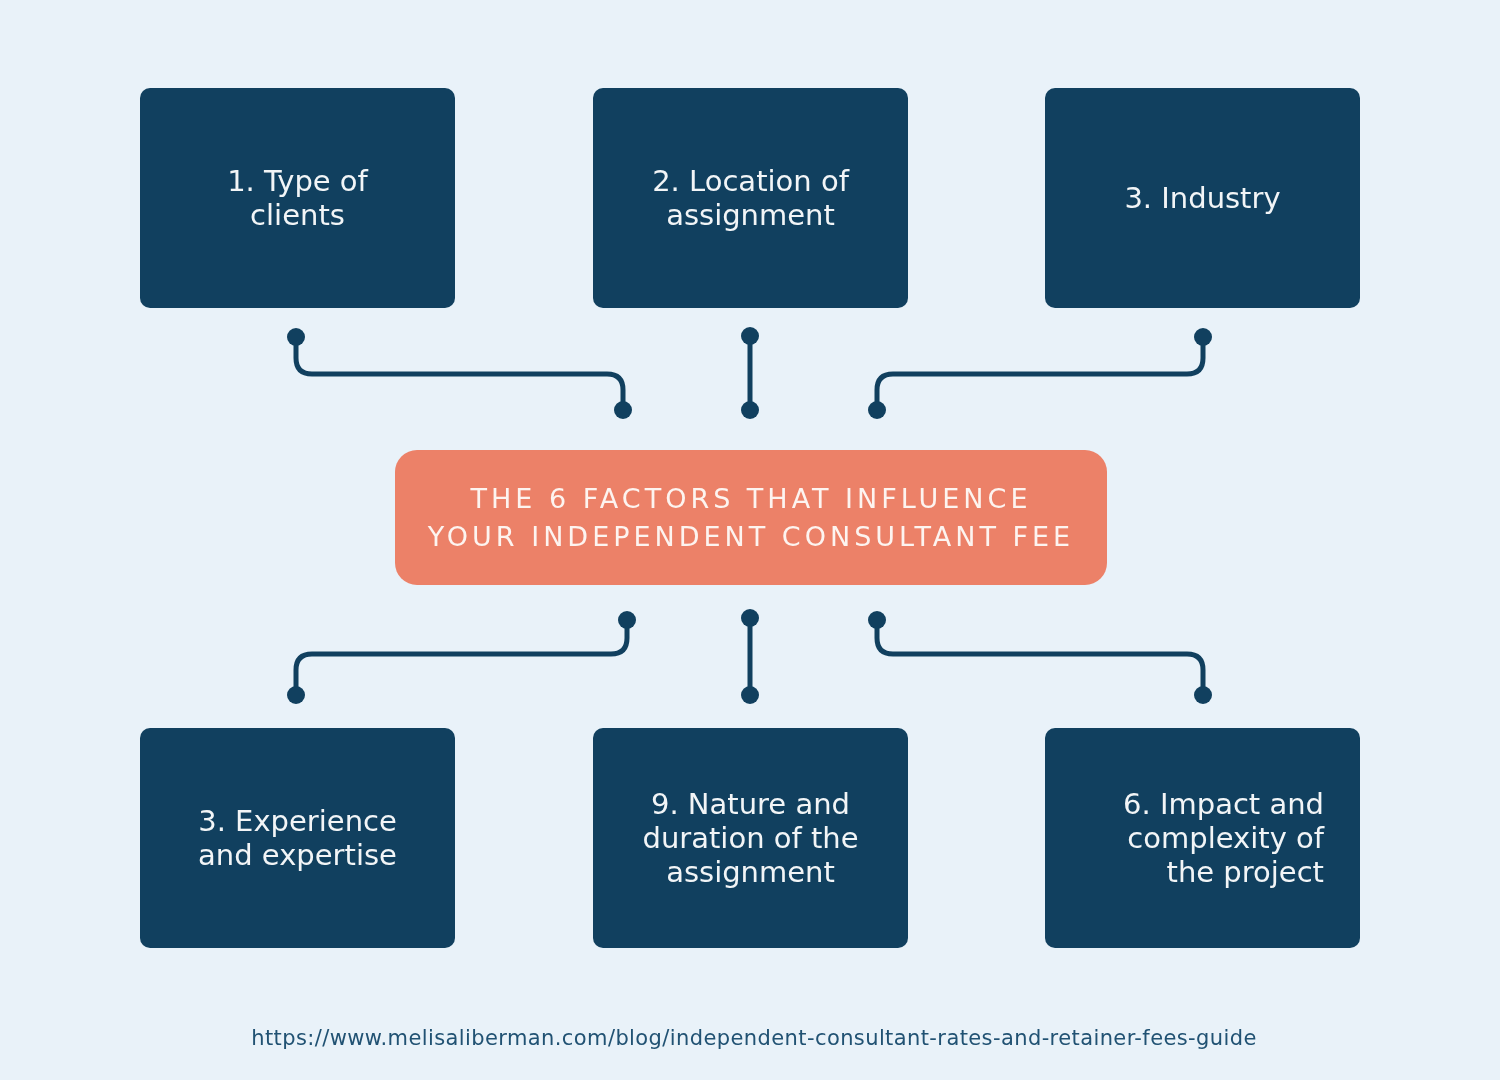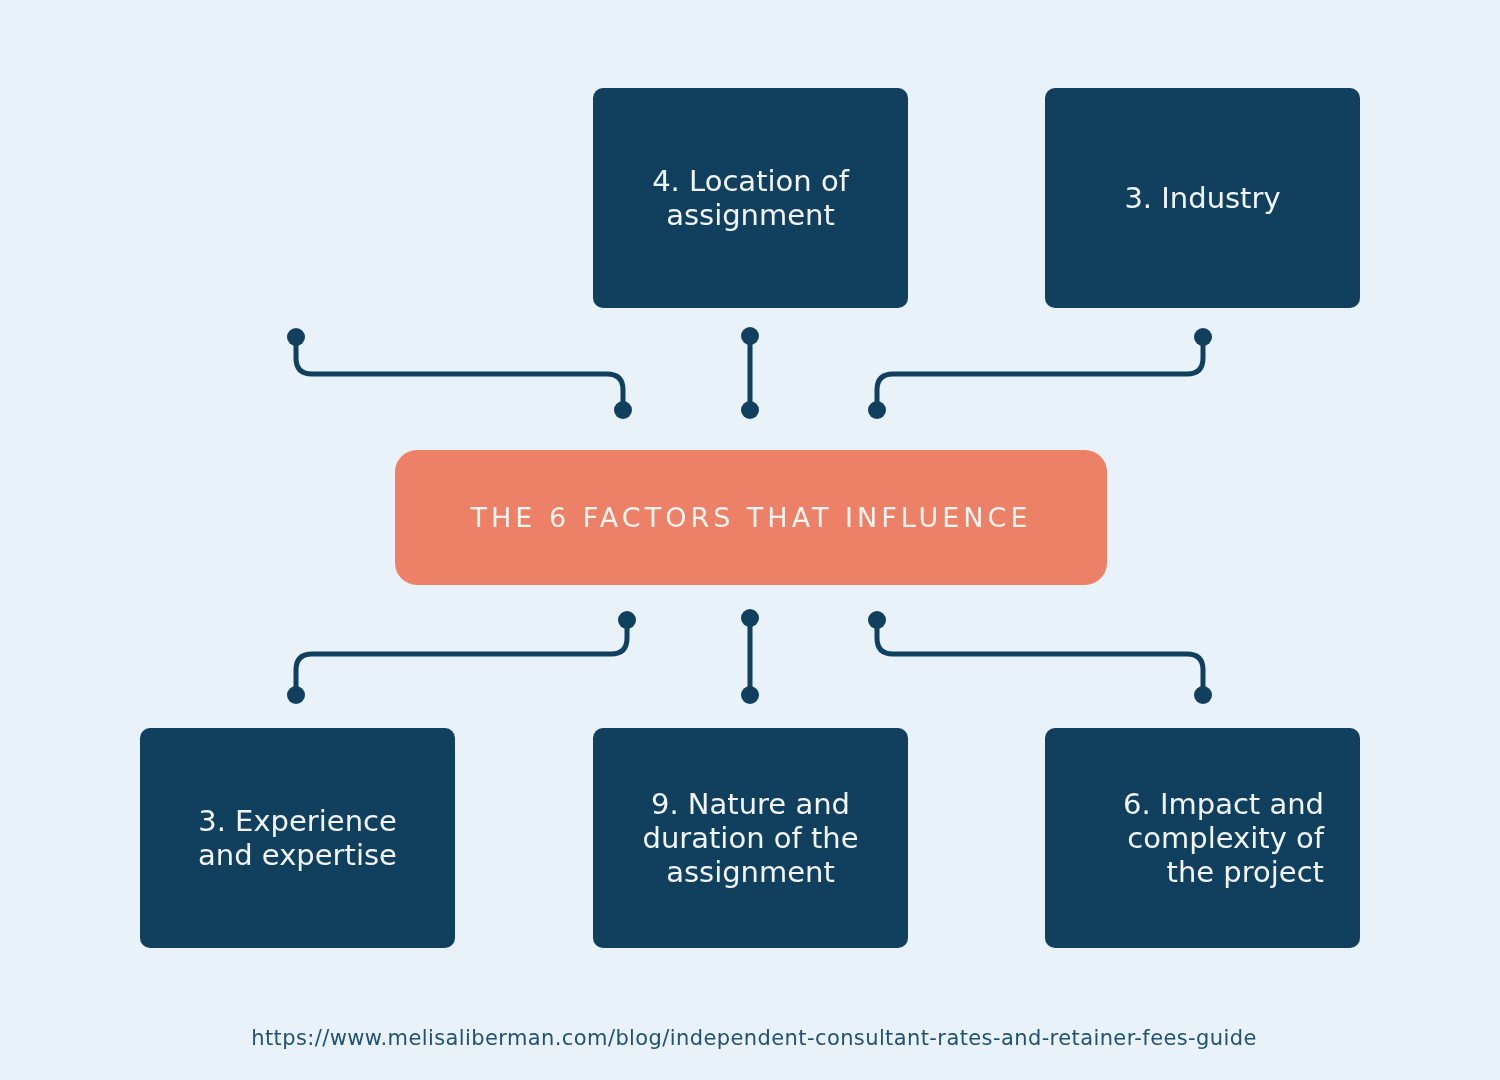--- a/index.html
+++ b/index.html
@@ -109,29 +109,33 @@
     <circle cx="1203" cy="337" r="9"></circle>
     <circle cx="877" cy="410" r="9"></circle>
     <circle cx="627" cy="620" r="9"></circle>
     <circle cx="296" cy="695" r="9"></circle>
     <circle cx="750" cy="618" r="9"></circle>
     <circle cx="750" cy="695" r="9"></circle>
     <circle cx="877" cy="620" r="9"></circle>
     <circle cx="1203" cy="695" r="9"></circle>
   </svg>
 
+  <div class="factor-box row-top col-1">
+    <span>1. Type of clients</span>
+  </div>
   <div class="factor-box row-top col-2">
-    <span>4. Location of assignment</span>
+    <span>2. Location of assignment</span>
   </div>
   <div class="factor-box row-top col-3">
     <span>3. Industry</span>
   </div>
 
   <div class="center-box">
     <span>THE 6 FACTORS THAT INFLUENCE</span>
+    <span>YOUR INDEPENDENT CONSULTANT FEE</span>
   </div>
 
   <div class="factor-box row-bottom col-1">
     <span>3. Experience and expertise</span>
   </div>
   <div class="factor-box row-bottom col-2">
     <span>9. Nature and duration of the assignment</span>
   </div>
   <div class="factor-box row-bottom col-3">
     <span>6. Impact and complexity of the project</span>

